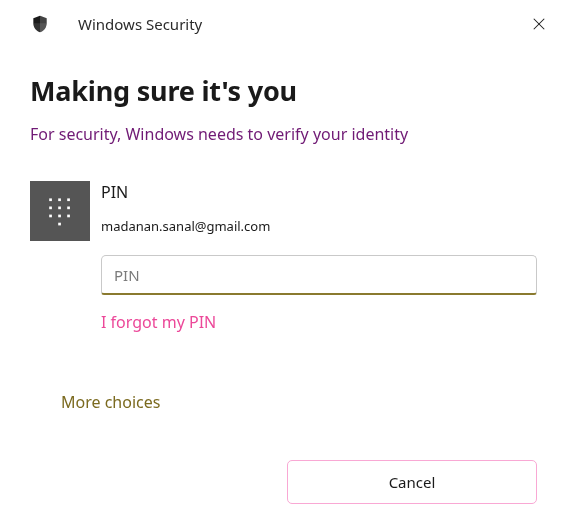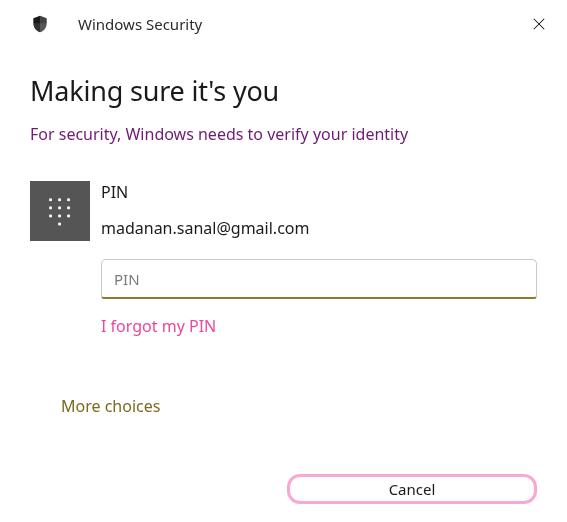--- a/index.html
+++ b/index.html
@@ -38,21 +38,21 @@
     cursor: pointer;
     color: #1a1a1a;
     background: transparent;
     border: none;
   }
   .content {
     padding: 18px 30px 0 30px;
   }
   .heading {
     font-size: 27px;
-    font-weight: 400;
+    font-weight: 700;
     margin: 12px 0 14px 0;
     letter-spacing: -0.2px;
   }
   .subheading {
     font-size: 16px;
     color: #701a75;
     margin-bottom: 36px;
   }
   .cred-row {
     display: flex;
@@ -65,21 +65,21 @@
     display: flex; align-items: center; justify-content: center;
     flex-shrink: 0;
   }
   .cred-body { flex: 1; }
   .pin-label {
     font-size: 16px;
     color: #1a1a1a;
     margin-bottom: 14px;
   }
   .email {
-    font-size: 16px;
+    font-size: 13px;
     color: #1a1a1a;
     margin-bottom: 20px;
   }
   .pin-input {
     width: 100%;
     height: 40px;
     border: 1px solid #c9c9c9;
     border-bottom: 2px solid #8a7a2f;
     border-radius: 5px 5px 3px 3px;
     padding: 0 12px;
@@ -106,24 +106,24 @@
     cursor: pointer;
     display: inline-block;
   }
   .footer {
     position: absolute;
     bottom: 18px;
     right: 30px;
   }
   .cancel-btn {
     width: 250px;
-    height: 30px;
+    height: 44px;
     background: #ffffff;
-    border: 3px solid #f9a8d4;
-    border-radius: 13px;
+    border: 1px solid #f9a8d4;
+    border-radius: 5px;
     font-size: 15px;
     font-family: inherit;
     color: #1a1a1a;
     cursor: pointer;
   }
 </style>
 </head>
 <body>
 
 <div class="titlebar">

